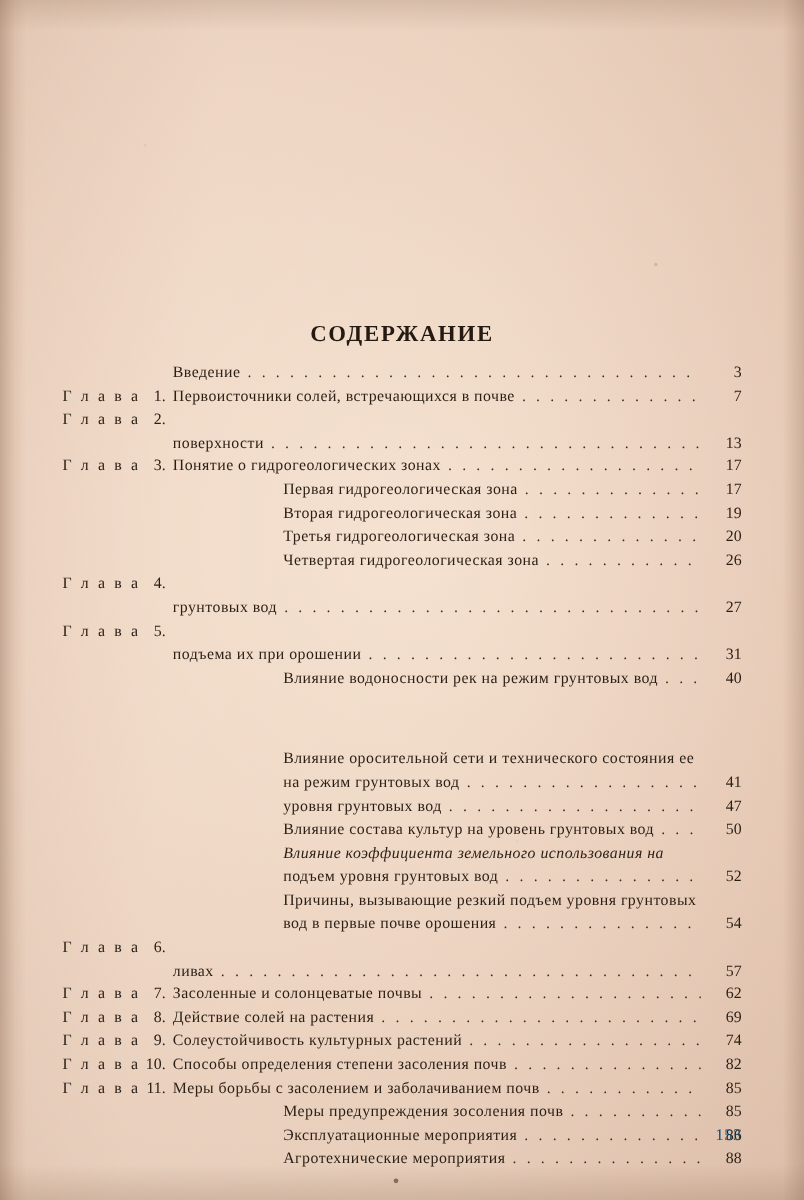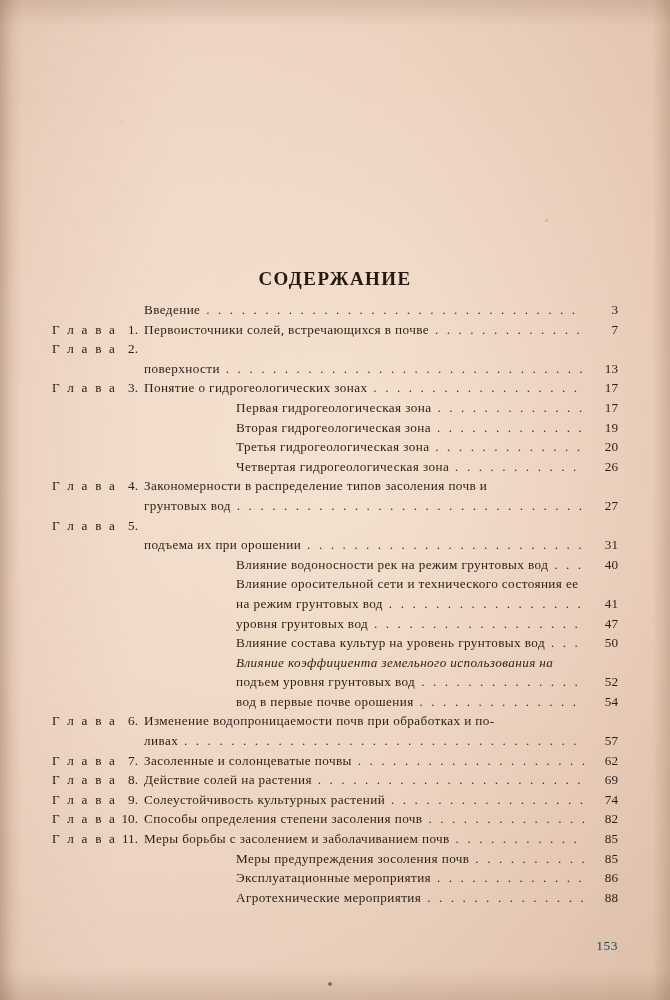--- a/index.html
+++ b/index.html
@@ -211,21 +211,20 @@
       <div class="row sub">
         <div class="chap-wrap"></div>
         <div class="title-cell" style="padding-left: 92px;"><span class="txt">Четвертая гидрогеологическая зона</span><span class="dots"> . . . . . . . . . . . . . . . . . . . . . . . . . . . . . . . . . . . . . . . . . . .</span></div>
         <div class="pg">26</div>
       </div>
       <div class="row">
         <div class="chap-wrap">
           <span class="chap-word">Г л а в а</span>
           <span class="chap-no">4.</span>
         </div>
-        <div class="title-cell"><span class="txt">Закономерности в распределение типов засоления почв и</span></div>
         <div class="pg"></div>
       </div>
       <div class="row">
         <div class="chap-wrap"></div>
         <div class="title-cell"><span class="txt">грунтовых вод</span><span class="dots"> . . . . . . . . . . . . . . . . . . . . . . . . . . . . . . . . . . . . . . . . . . .</span></div>
         <div class="pg">27</div>
       </div>
       <div class="row">
         <div class="chap-wrap">
           <span class="chap-word">Г л а в а</span>
@@ -238,21 +237,21 @@
         <div class="title-cell"><span class="txt">подъема их при орошении</span><span class="dots"> . . . . . . . . . . . . . . . . . . . . . . . . . . . . . . . . . . . . . . . . . . .</span></div>
         <div class="pg">31</div>
       </div>
       <div class="row sub">
         <div class="chap-wrap"></div>
         <div class="title-cell" style="padding-left: 92px;"><span class="txt">Влияние водоносности рек на режим грунтовых вод</span><span class="dots"> . . . . . . . . . . . . . . . . . . . . . . . . . . . . . . . . . . . . . . . . . . .</span></div>
         <div class="pg">40</div>
       </div>
       <div class="row sub">
         <div class="chap-wrap"></div>
-        <div class="title-cell" style="padding-left: 92px;"><span class="txt">Влияние оросительной сети и технического состояния ее</span></div>
+        <div class="title-cell" style="padding-left: 92px; margin-top: 48px;"><span class="txt">Влияние оросительной сети и технического состояния ее</span></div>
         <div class="pg"></div>
       </div>
       <div class="row sub">
         <div class="chap-wrap"></div>
         <div class="title-cell" style="padding-left: 92px;"><span class="txt">на режим грунтовых вод</span><span class="dots"> . . . . . . . . . . . . . . . . . . . . . . . . . . . . . . . . . . . . . . . . . . .</span></div>
         <div class="pg">41</div>
       </div>
       <div class="row sub">
         <div class="chap-wrap"></div>
         <div class="title-cell" style="padding-left: 92px;"><span class="txt">уровня грунтовых вод</span><span class="dots"> . . . . . . . . . . . . . . . . . . . . . . . . . . . . . . . . . . . . . . . . . . .</span></div>
@@ -268,29 +267,33 @@
         <div class="title-cell" style="padding-left: 92px; font-style: italic;"><span class="txt">Влияние коэффициента земельного  использования  на</span></div>
         <div class="pg"></div>
       </div>
       <div class="row sub">
         <div class="chap-wrap"></div>
         <div class="title-cell" style="padding-left: 92px;"><span class="txt">подъем уровня грунтовых вод</span><span class="dots"> . . . . . . . . . . . . . . . . . . . . . . . . . . . . . . . . . . . . . . . . . . .</span></div>
         <div class="pg">52</div>
       </div>
       <div class="row sub">
         <div class="chap-wrap"></div>
+        <div class="title-cell" style="padding-left: 92px;"><span class="txt">Причины, вызывающие резкий подъем  уровня грунтовых</span></div>
+        <div class="pg"></div>
+      </div>
+      <div class="row sub">
+        <div class="chap-wrap"></div>
         <div class="title-cell" style="padding-left: 92px;"><span class="txt">вод в первые почве орошения</span><span class="dots"> . . . . . . . . . . . . . . . . . . . . . . . . . . . . . . . . . . . . . . . . . . .</span></div>
         <div class="pg">54</div>
       </div>
       <div class="row">
         <div class="chap-wrap">
           <span class="chap-word">Г л а в а</span>
           <span class="chap-no">6.</span>
         </div>
-        <div class="title-cell"><span class="txt">Изменение водопроницаемости почв при обработках и по-</span></div>
         <div class="pg"></div>
       </div>
       <div class="row">
         <div class="chap-wrap"></div>
         <div class="title-cell"><span class="txt">ливах</span><span class="dots"> . . . . . . . . . . . . . . . . . . . . . . . . . . . . . . . . . . . . . . . . . . .</span></div>
         <div class="pg">57</div>
       </div>
       <div class="row">
         <div class="chap-wrap">
           <span class="chap-word">Г л а в а</span>

